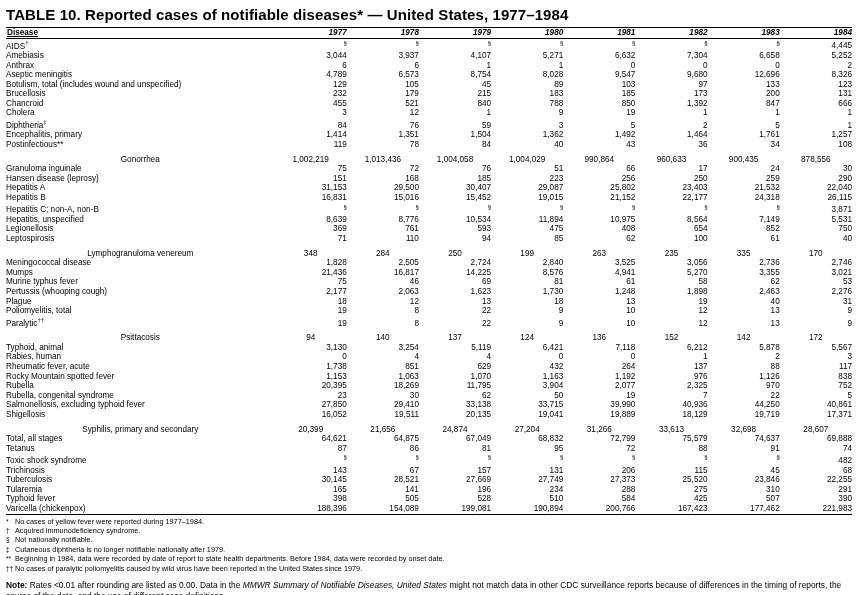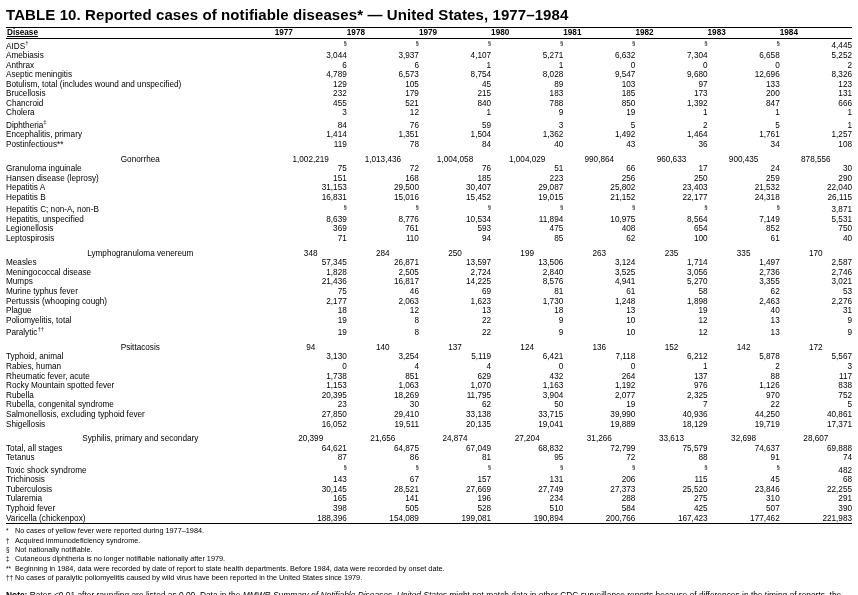--- a/index.html
+++ b/index.html
@@ -46,21 +46,22 @@
     border-bottom: 1.2px solid #000;
     padding-top: 1px;
     padding-bottom: 1px;
   }
   .hdr-row th.dis {
     text-align: left;
     padding-left: 1px;
     text-decoration: underline;
   }
   .hdr-row th.num {
-    text-align: left;
+    text-align: right;
+    font-style: italic;
   }
   td.dis {
     text-align: left;
     padding-left: 1px;
   }
   td.num {
     text-align: right;
     padding-right: 10px;
   }
   tr.grp-top td {
@@ -358,31 +359,20 @@
           <td class="num">348</td>
           <td class="num">284</td>
           <td class="num">250</td>
           <td class="num">199</td>
           <td class="num">263</td>
           <td class="num">235</td>
           <td class="num">335</td>
           <td class="num">170</td>
         </tr>
         <tr>
-          <td class="dis">Measles</td>
-          <td class="num">57,345</td>
-          <td class="num">26,871</td>
-          <td class="num">13,597</td>
-          <td class="num">13,506</td>
-          <td class="num">3,124</td>
-          <td class="num">1,714</td>
-          <td class="num">1,497</td>
-          <td class="num">2,587</td>
-        </tr>
-        <tr>
           <td class="dis">Meningococcal disease</td>
           <td class="num">1,828</td>
           <td class="num">2,505</td>
           <td class="num">2,724</td>
           <td class="num">2,840</td>
           <td class="num">3,525</td>
           <td class="num">3,056</td>
           <td class="num">2,736</td>
           <td class="num">2,746</td>
         </tr>

